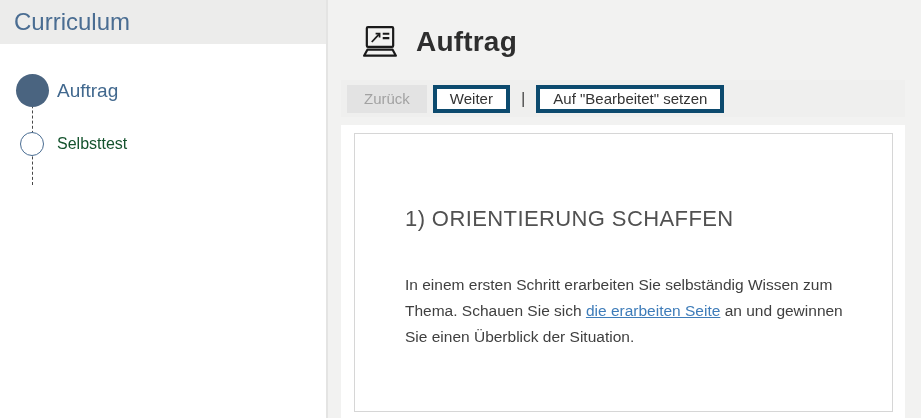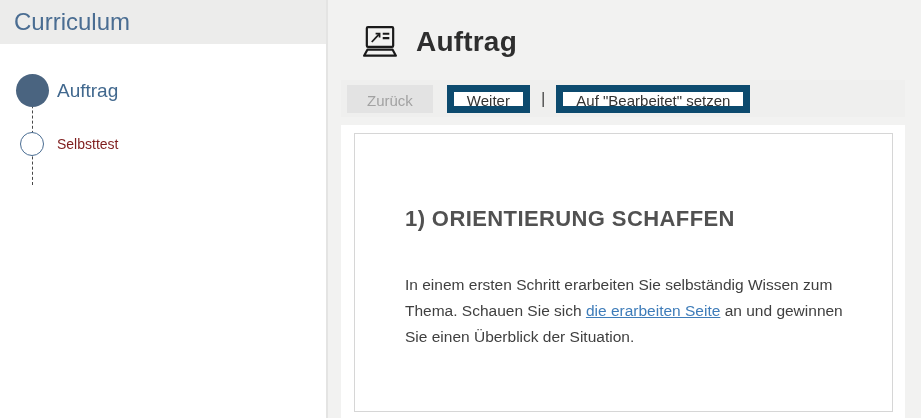--- a/index.html
+++ b/index.html
@@ -38,62 +38,62 @@
   .circle-filled {
     width: 33px; height: 33px; margin-left: 16px;
     border-radius: 50%; background: #4A6480; flex: 0 0 auto;
   }
   .circle-outline {
     width: 24px; height: 24px; margin-left: 20px;
     border-radius: 50%; background: #ffffff;
     border: 1.5px solid #4A6D92; flex: 0 0 auto;
   }
   .step-1 .step-label { margin-left: 8px; font-size: 19px; color: #41688E; }
-  .step-2 .step-label, .step-3 .step-label { margin-left: 13px; font-size: 14px; color: #7f1d1d; }
+  .step-2 .step-label, .step-3 .step-label { margin-left: 13px; font-size: 16px; color: #14532d; }
 
   
   .main { position: absolute; left: 330px; top: 0; width: 591px; height: 418px; background: #F2F2F1; }
   .main-header { position: absolute; left: 30px; top: 25px; display: flex; align-items: center; }
   .header-icon { width: 40px; height: 34px; margin-right: 16px; }
   .main-title { font-size: 28px; font-weight: 700; color: #2E2E2E; letter-spacing: 0.2px; }
 
   .toolbar {
     position: absolute; left: 11px; top: 80px;
     width: 564px; height: 37px;
     background: #EFEFEE;
     display: flex; align-items: center;
     padding-left: 6px;
   }
   .btn {
     height: 28px; padding: 0 13px;
     font-family: "Liberation Sans", "DejaVu Sans", sans-serif;
     font-size: 15px; color: #333333;
-    background: #ffffff; border: 7px solid #0c4a6e;
+    background: #ffffff; border: 4px solid #0c4a6e;
     cursor: pointer; white-space: nowrap;
   }
   .btn-disabled {
     background: #E3E3E3; border-color: #E3E3E3; color: #A2A2A2; cursor: default;
   }
-  .btn + .btn { margin-left: 14px; }
+  .btn + .btn { margin-left: 6px; }
   .toolbar-sep { color: #4A4A4A; font-size: 17px; margin: 0 11px; }
 
   .panel {
     position: absolute; left: 11px; top: 125px;
     width: 564px; height: 293px;
     background: #ffffff;
   }
   .card {
     position: absolute; left: 13px; top: 8px;
     width: 539px; height: 279px;
     background: #ffffff;
     border: 1px solid #D6D6D6;
   }
   .card-heading {
     position: absolute; left: 50px; top: 72px;
-    font-size: 22px; font-weight: 700;
+    font-size: 22px; font-weight: 400;
     color: #515151; letter-spacing: 0.4px;
     white-space: nowrap;
   }
   .card-paragraph {
     position: absolute; left: 50px; top: 138px;
     width: 444px;
     font-size: 15.5px; line-height: 26px;
     color: #3F3F3F;
   }
   .card-link { color: #3E7CB9; text-decoration: underline; cursor: pointer; }

